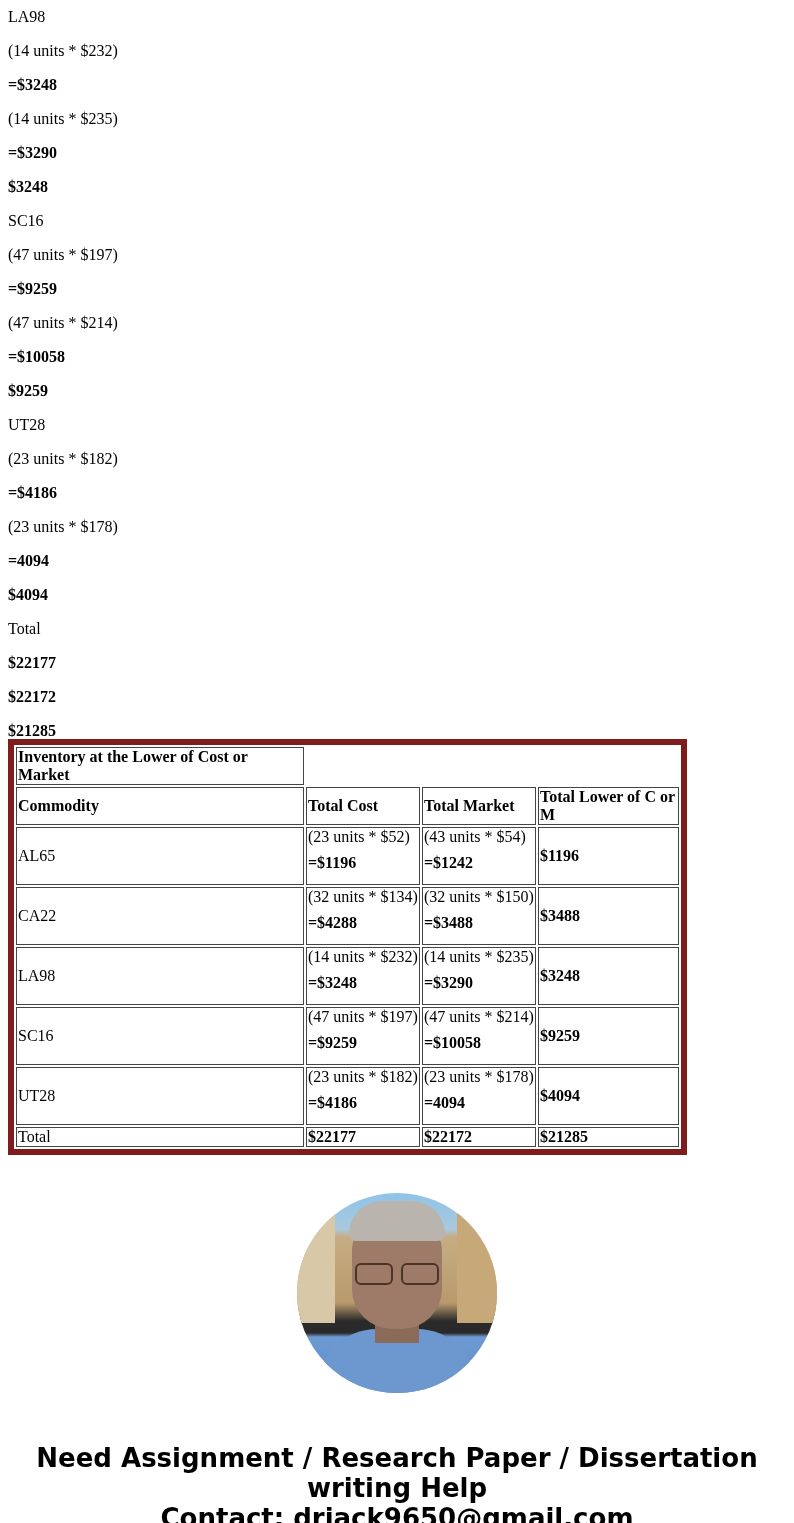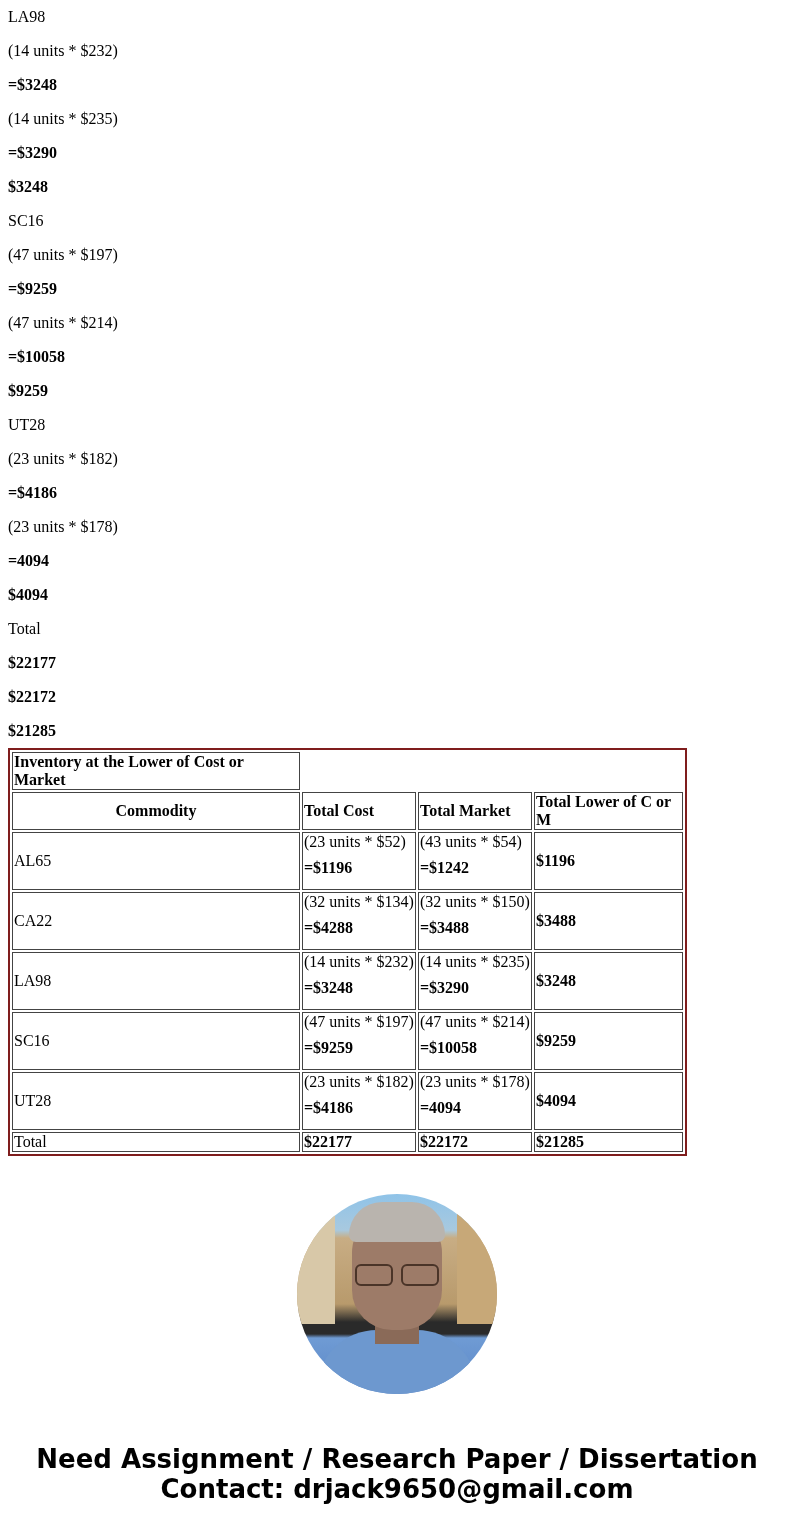--- a/index.html
+++ b/index.html
@@ -15,40 +15,39 @@
       height: 34px;
       line-height: 18px;
       padding-top: 17px;
       box-sizing: border-box;
     }
     .para:first-child { padding-top: 17px; }
     .para.bold { font-weight: bold; }
     .para-list { margin-top: -9px; }
 
     table.inv {
-      border: 2px solid #7f1d1d;
+      border: 6px solid #7f1d1d;
       border-collapse: separate;
       border-spacing: 2px;
-      margin-top: 9px;
       width: 679px;
     }
     table.inv td {
       border: 1px solid #444;
       padding: 0 1px;
       vertical-align: middle;
       line-height: 18px;
     }
     table.inv td.title-cell { font-weight: bold; }
     table.inv tr.head td { font-weight: bold; }
     table.inv td.calc { vertical-align: top; padding-bottom: 6px; }
     table.inv td.calc .calc-expr { display: block; height: 26px; }
     table.inv td.calc .calc-result { display: block; font-weight: bold; }
     table.inv td.lcm { font-weight: bold; }
     table.inv tr.total td.val { font-weight: bold; }
-    .col-commodity { width: 284px; text-align: center; }
+    .col-commodity { width: 284px; }
     .col-cost { width: 110px; }
     .col-market { width: 110px; }
     .row-item td { height: 50px; }
 
     .avatar-wrap {
       display: flex;
       justify-content: center;
       margin-top: 38px;
     }
     .avatar {
@@ -234,14 +233,15 @@
     <div class="hair"></div>
     <div class="glasses">
       <span class="l"></span>
         <span class="r"></span>
     </div>
   </div>
 </div>
 
 <div class="promo">
   <div>Need Assignment / Research Paper / Dissertation</div>
+  <div>writing Help</div>
   <div>Contact: drjack9650@gmail.com</div>
 </div>
 
 </body></html>

